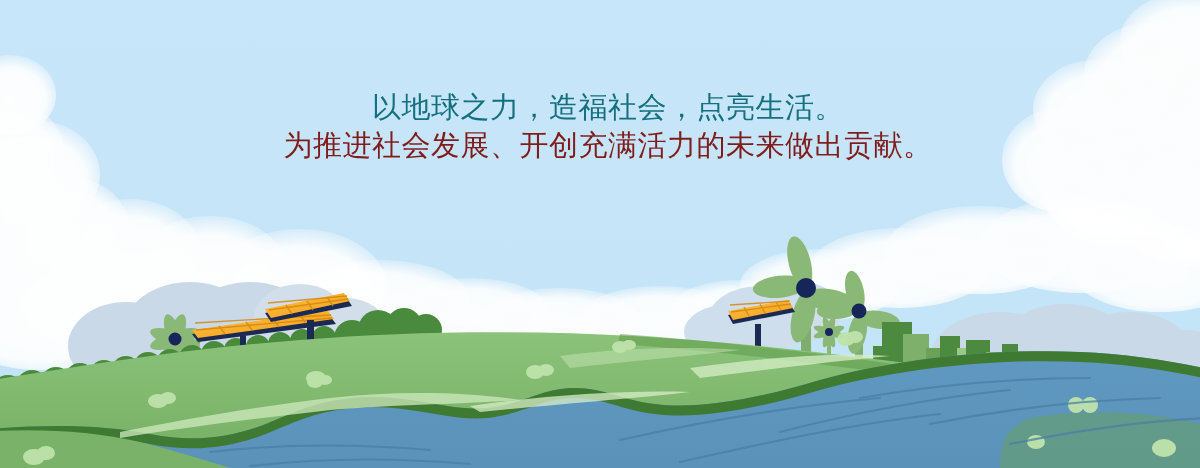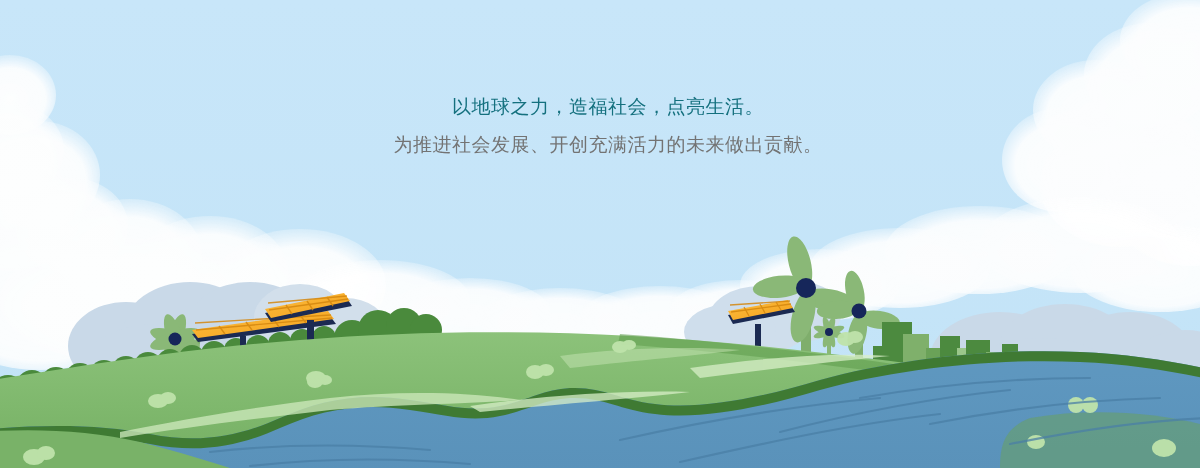--- a/index.html
+++ b/index.html
@@ -31,21 +31,21 @@
     left: 0;
     top: 88px;
     width: 1200px;
     text-align: center;
     z-index: 5;
     pointer-events: none;
   }
   .tag-line {
     display: block;
     font-family: Liberation Serif, serif;
-    font-size: 19px;
+    font-size: 29px;
     line-height: 38px;
     letter-spacing: 0.5px;
     color: #14707e;
     white-space: nowrap;
     font-weight: 400;
     margin-left: 16px;
   }
 </style>
 </head>
 <body>
@@ -408,16 +408,16 @@
         <path d="M 930 424 C 1000 410 1080 400 1160 398"></path>
         <path d="M 1010 444 C 1080 430 1150 420 1210 418"></path>
         <path d="M 780 432 C 850 414 930 398 1010 390"></path>
       </g>
 
     </g>
   </svg>
 
   <div id="tagline" style="color: rgb(20, 112, 126);">
     <span class="tag-line" style="color: rgb(20, 112, 126);">以地球之力，造福社会，点亮生活。</span>
-    <span class="tag-line" style="color: #737373; text-align: center;">为推进社会发展、开创充满活力的未来做出贡献。</span>
+    <span class="tag-line" style="color: #7f1d1d; text-align: center;">为推进社会发展、开创充满活力的未来做出贡献。</span>
   </div>
 
 </div>
 
 </body></html>

